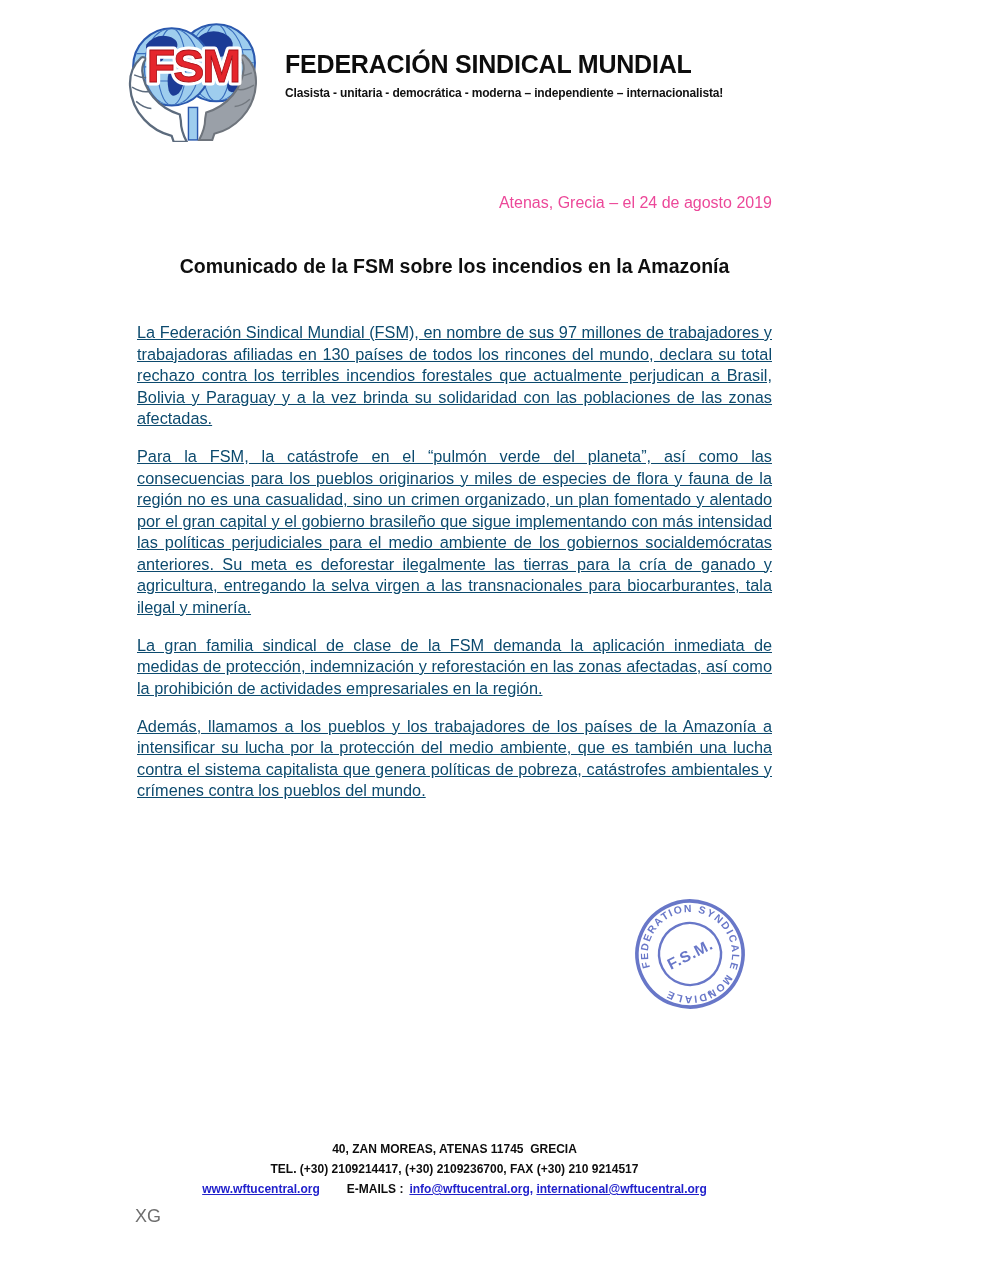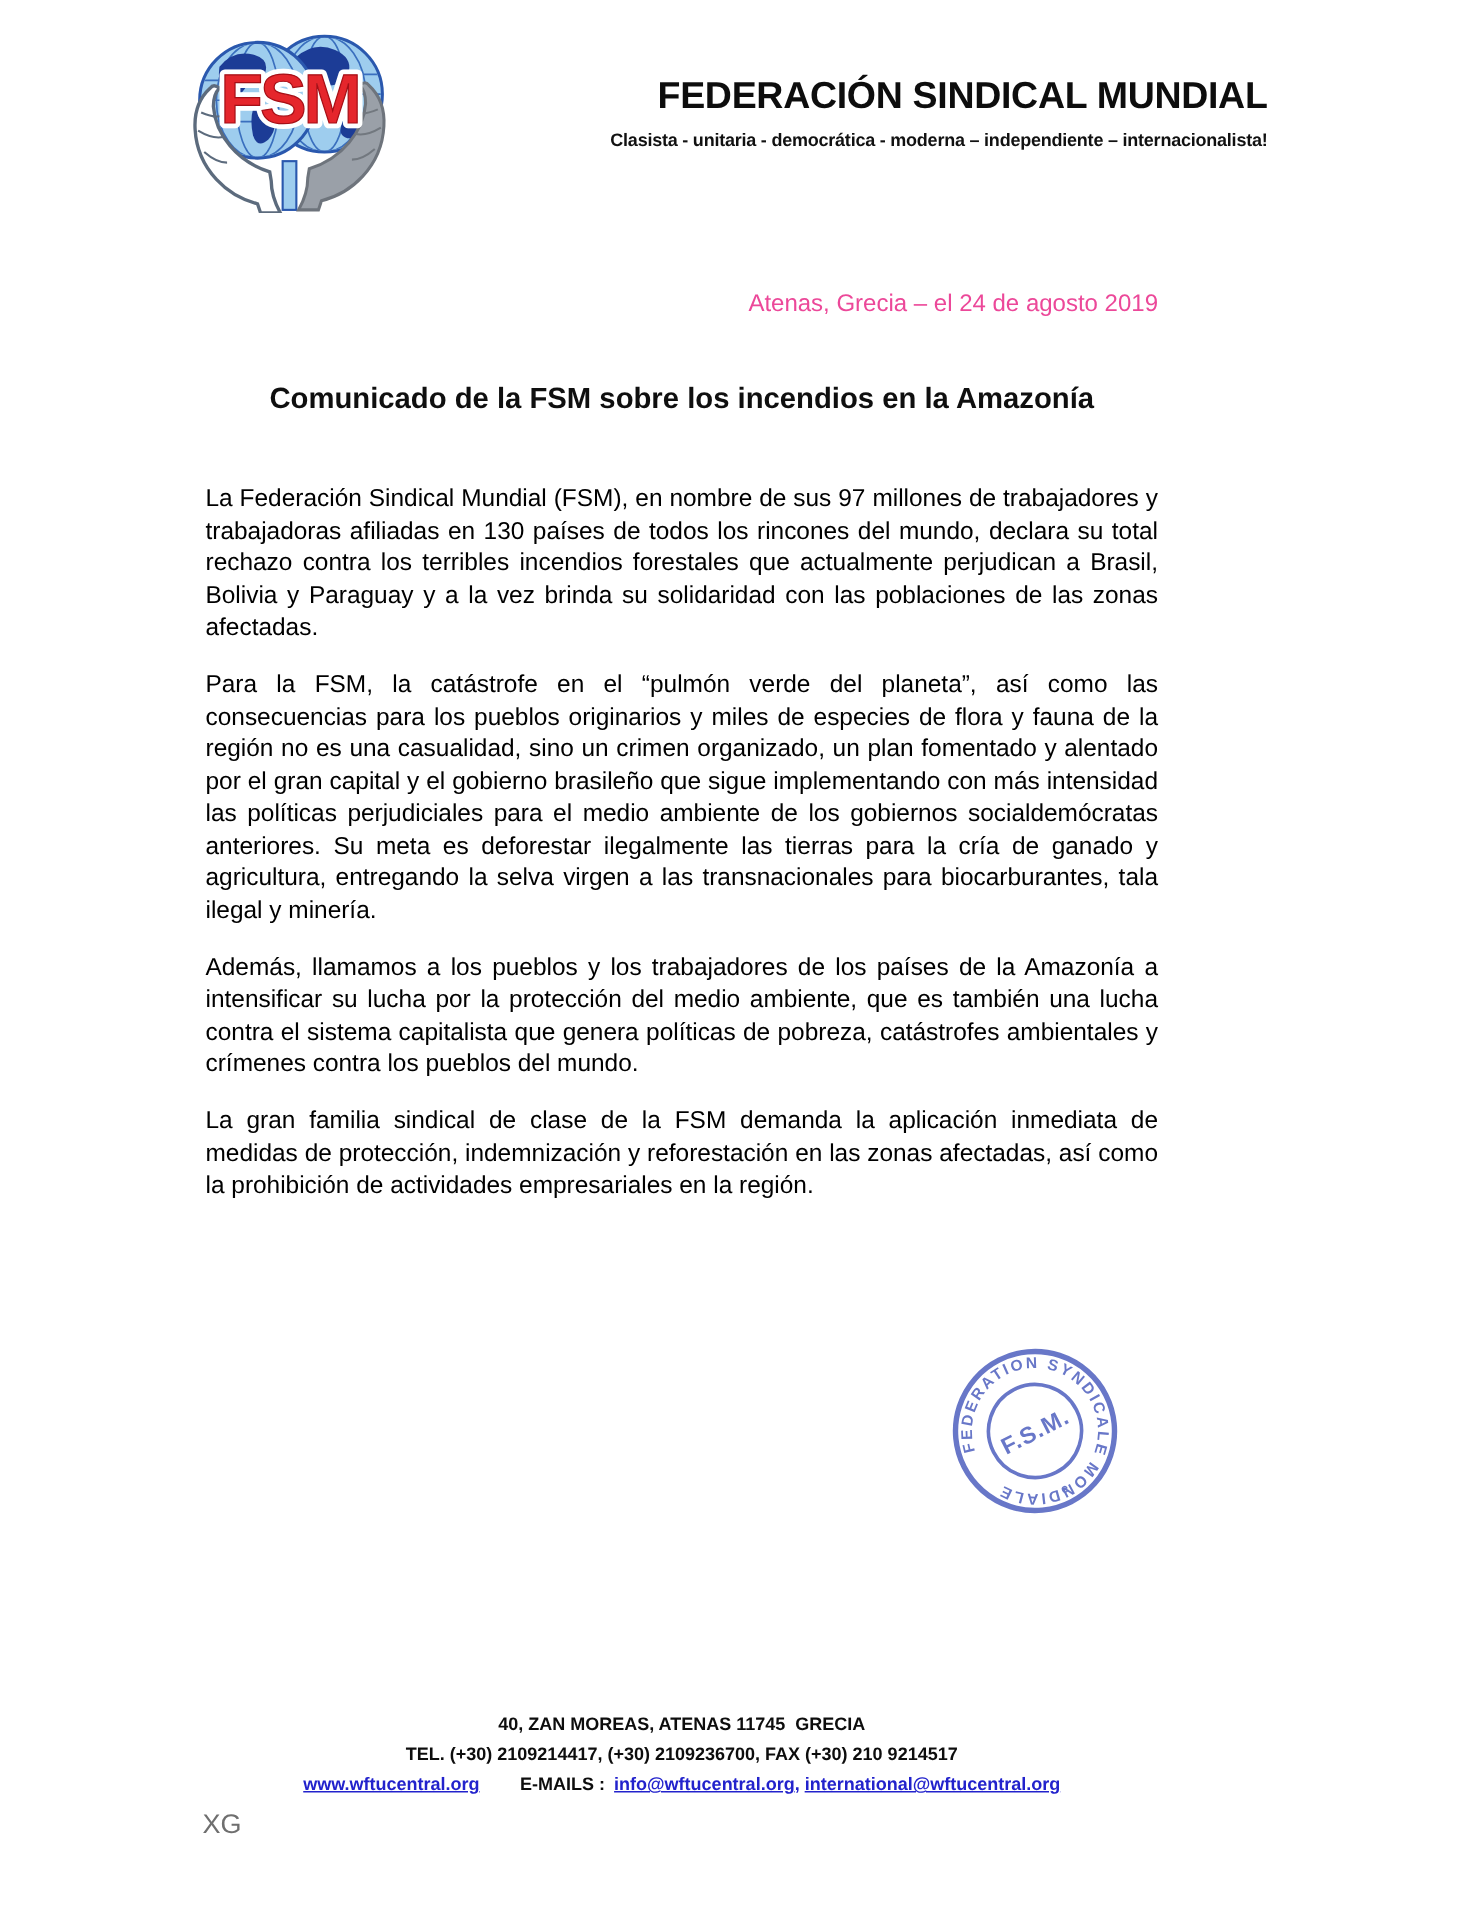--- a/index.html
+++ b/index.html
@@ -5,41 +5,41 @@
   html,body{margin:0;padding:0;background:#ffffff;}
   body{
     width:989px;height:1280px;position:relative;overflow:hidden;
     font-family:"Liberation Sans", sans-serif;color:#1d1d1d;
   }
   .page{position:absolute;inset:0;background:#fff;}
 
   
   .logo{position:absolute;left:126px;top:14px;width:134px;height:128px;}
   .logo svg{width:100%;height:100%;display:block;}
-  .header-text{position:absolute;left:285px;top:50px;width:560px;text-align:right;}
+  .header-text{position:absolute;left:285px;top:50px;width:560px;}
   .org-name{
     font-size:25px;font-weight:bold;color:#0d0d0d;letter-spacing:-0.2px;white-space:nowrap;
   }
   .tagline{
     margin-top:7px;font-size:12px;font-weight:bold;color:#111;
     letter-spacing:-0.15px;white-space:nowrap;
   }
 
   
   .dateline{
     position:absolute;left:137px;top:194px;width:635px;
     text-align:right;font-size:16px;color:#ec4899;
   }
   .doc-title{
     position:absolute;left:137px;top:255px;width:635px;margin:0;
     text-align:center;font-size:19.5px;font-weight:bold;color:#0f0f0f;
   }
   .body-text{
     position:absolute;left:137px;top:322px;width:635px;
-    font-size:16.3px;line-height:21.5px;text-align:justify;color:#000000;
+    font-size:16.3px;line-height:21.5px;text-align:justify;color:#0c4a6e;text-decoration:underline;
   }
   .body-text p{margin:0 0 16.5px 0;}
   .signature{
     position:absolute;left:137px;top:872px;width:629px;
     text-align:right;font-size:16.5px;color:#222;
   }
 
   
   .stamp{position:absolute;left:630px;top:893px;width:120px;height:122px;opacity:.92;}
   .stamp svg{width:100%;height:100%;display:block;}
@@ -145,22 +145,22 @@
     <div class="tagline">Clasista - unitaria - democrática - moderna – independiente – internacionalista!</div>
   </div>
 
   <div class="dateline">Atenas, Grecia – el 24 de agosto 2019</div>
 
   <h2 class="doc-title">Comunicado de la FSM sobre los incendios en la Amazonía</h2>
 
   <main class="body-text">
     <p>La Federación Sindical Mundial (FSM), en nombre de sus 97 millones de trabajadores y trabajadoras afiliadas en 130 países de todos los rincones del mundo, declara su total rechazo contra los terribles incendios forestales que actualmente perjudican a Brasil, Bolivia y Paraguay y a la vez brinda su solidaridad con las poblaciones de las zonas afectadas.</p>
     <p>Para la FSM, la catástrofe en el “pulmón verde del planeta”, así como las consecuencias para los pueblos originarios y miles de especies de flora y fauna de la región no es una casualidad, sino un crimen organizado, un plan fomentado y alentado por el gran capital y el gobierno brasileño que sigue implementando con más intensidad las políticas perjudiciales para el medio ambiente de los gobiernos socialdemócratas anteriores. Su meta es deforestar ilegalmente las tierras para la cría de ganado y agricultura, entregando la selva virgen a las transnacionales para biocarburantes, tala ilegal y minería.</p>
+    <p>La gran familia sindical de clase de la FSM demanda la aplicación inmediata de medidas de protección, indemnización y reforestación en las zonas afectadas, así como la prohibición de actividades empresariales en la región.</p>
     <p>Además, llamamos a los pueblos y los trabajadores de los países de la Amazonía a intensificar su lucha por la protección del medio ambiente, que es también una lucha contra el sistema capitalista que genera políticas de pobreza, catástrofes ambientales y crímenes contra los pueblos del mundo.</p>
-    <p>La gran familia sindical de clase de la FSM demanda la aplicación inmediata de medidas de protección, indemnización y reforestación en las zonas afectadas, así como la prohibición de actividades empresariales en la región.</p>
   </main>
 
 
   <div class="stamp">
     <svg viewBox="-60 -60 120 120">
       <defs>
         <path id="ringpath" d="M -42,0 A 42,42 0 1 1 42,0 A 42,42 0 1 1 -42,0"></path>
       </defs>
       <g transform="rotate(-27)">
         <circle r="53" stroke-width="3.6"></circle>

